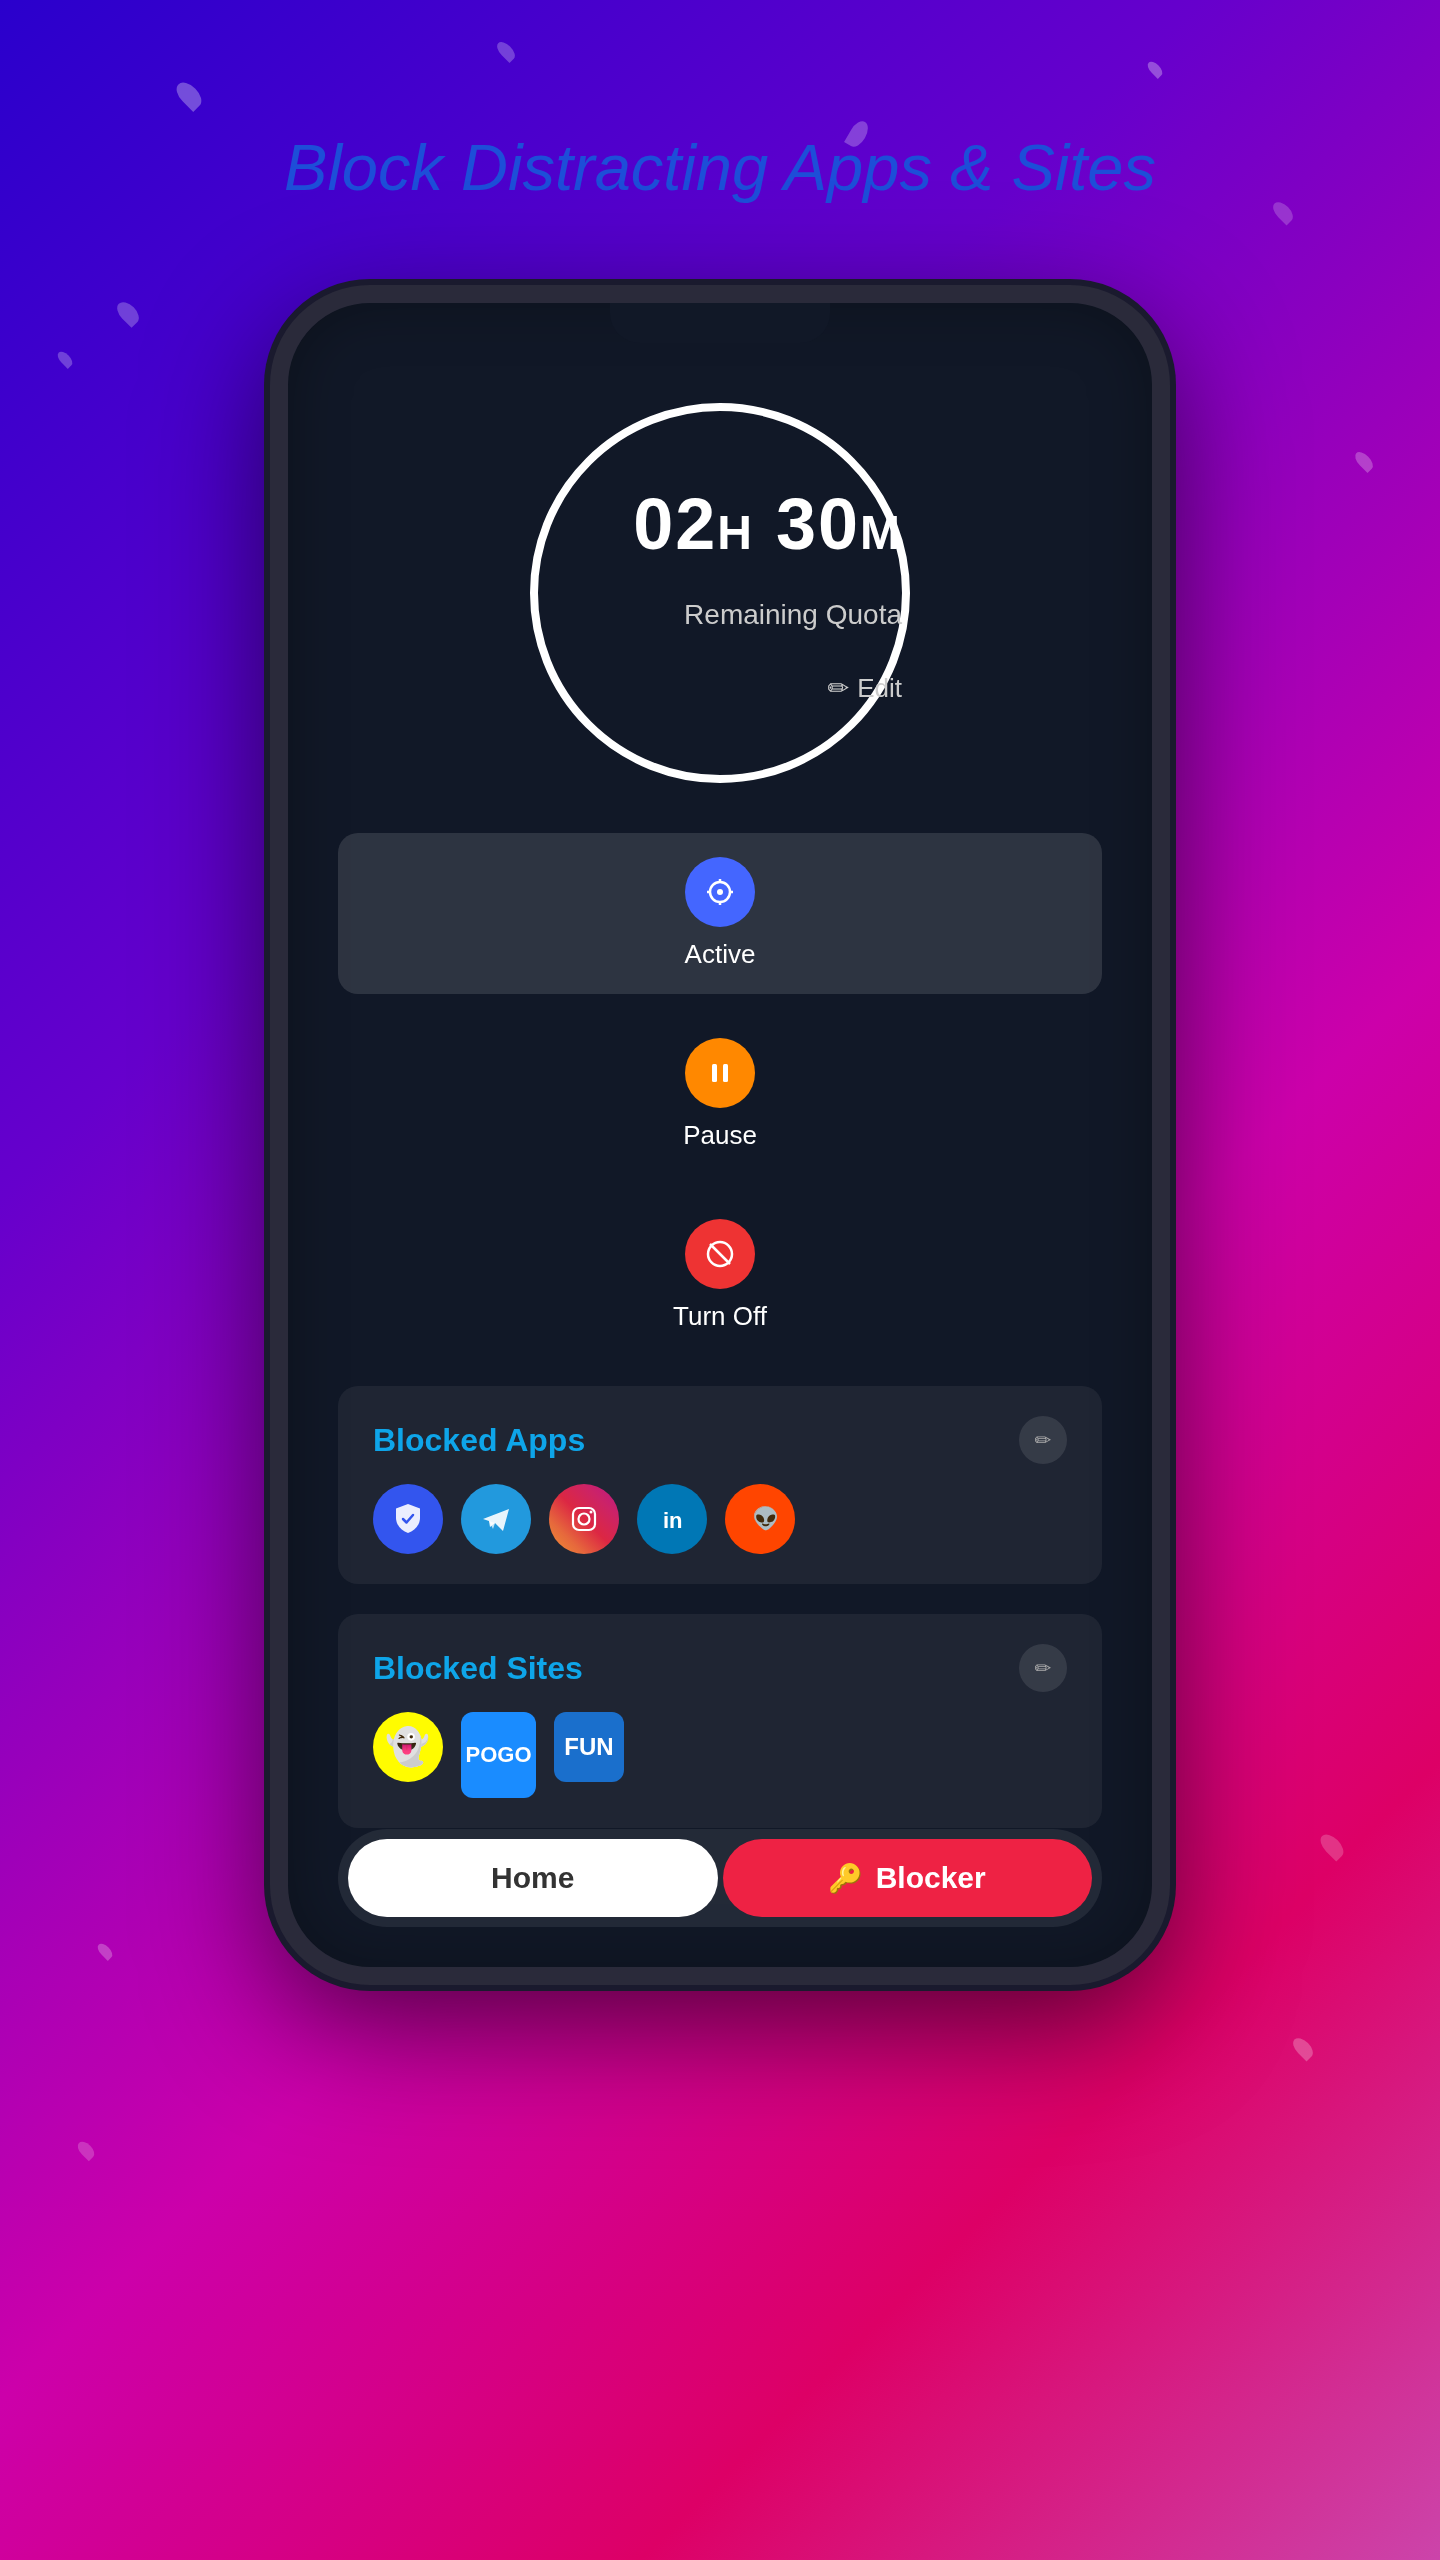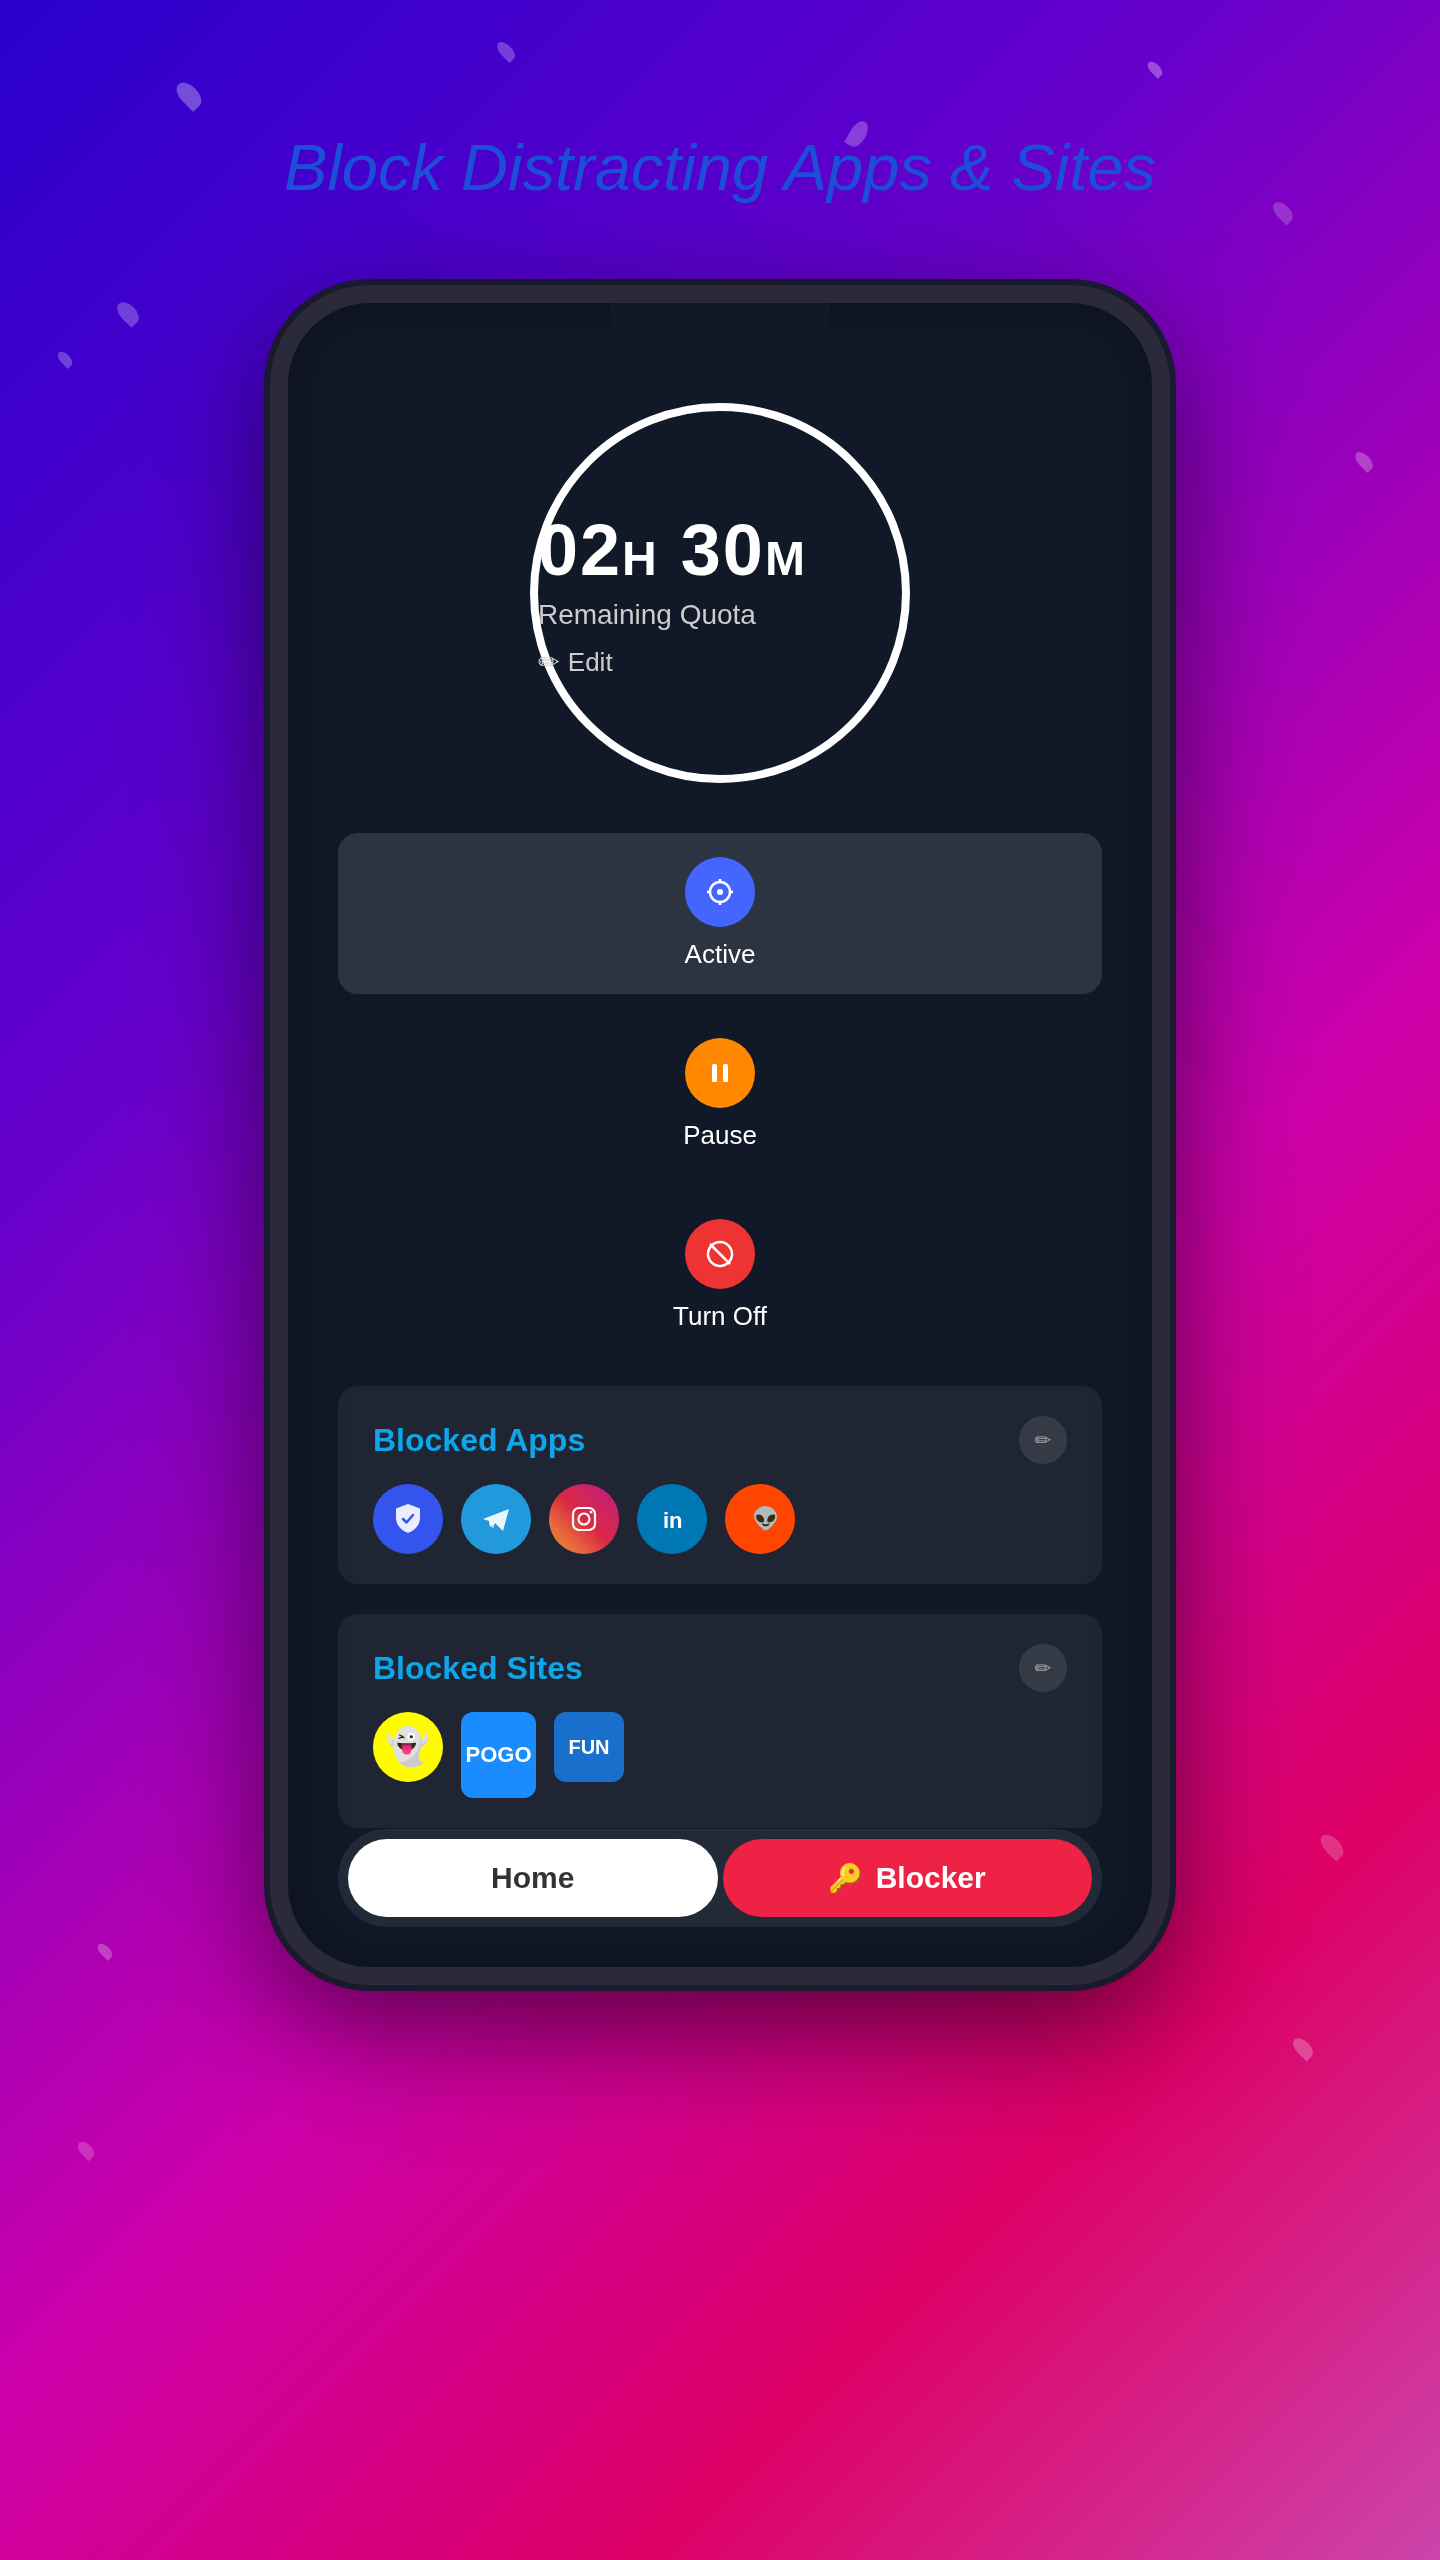--- a/index.html
+++ b/index.html
@@ -92,23 +92,24 @@
       justify-content: center;
     }
 
     .timer-circle {
       width: 380px;
       height: 380px;
       border-radius: 50%;
       border: 8px solid #ffffff;
       display: flex;
       flex-direction: column;
-      align-items: flex-start;
+      align-items: flex-end;
       justify-content: center;
       background: transparent;
+      gap: 26px;
     }
 
     .timer-time {
       font-size: 72px;
       font-weight: 700;
       color: #ffffff;
       letter-spacing: 2px;
     }
 
     .timer-time .unit {
@@ -430,21 +431,21 @@
         </div>
       </div>
       <div class="app-icons-row">
         <div class="app-icon icon-snapchat">
           <span style="font-size:36px;">👻</span>
         </div>
         <div class="app-icon icon-pogo" style="border-radius:12px; width:75px; height:86px;">
           <span style="font-weight:900; font-size:22px; color:white;">POGO</span>
         </div>
         <div class="app-icon icon-fun" style="border-radius:12px; width:70px; height:70px;">
-          <span style="font-weight:900; font-size:20px; color:white;">FUN</span>
+          <span style="font-weight:900; font-size:24px; color:white;">FUN</span>
         </div>
       </div>
     </div>
 
     <div class="bottom-nav">
       <div class="nav-btn home-btn">
         <span>Home</span>
       </div>
       <div class="nav-btn blocker-btn">
         <span class="blocker-icon">🔑</span>

